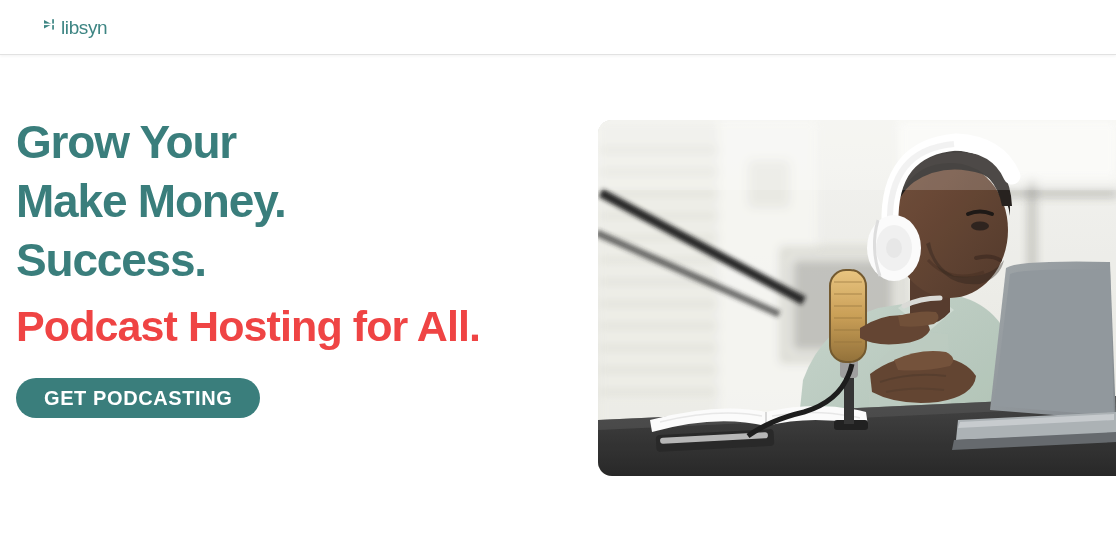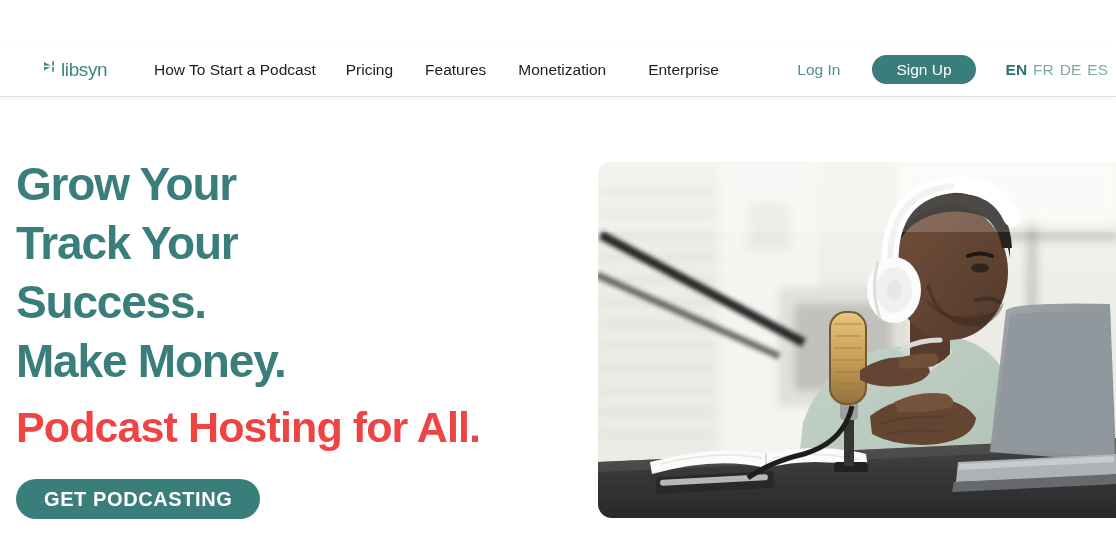--- a/index.html
+++ b/index.html
@@ -6,21 +6,20 @@
   html, body {
     width:1116px; height:552px;
     background:#ffffff;
     font-family:"Liberation Sans", sans-serif;
     overflow:hidden;
   }
   #page {
     position:relative;
     width:1116px; height:432px;
     background:#ffffff;
-    margin-top:42px;
   }
 
   
   .header {
     position:absolute; top:0; left:0;
     width:1116px; height:55px;
     background:#ffffff;
     border-bottom:1px solid #e2e2e2;
     box-shadow:0 1px 3px rgba(0,0,0,0.055);
     display:flex; align-items:center;
@@ -168,53 +167,31 @@
       <span class="logo-mark">
         <svg width="16" height="16" viewBox="0 0 16 16" aria-hidden="true">
           <path d="M1 3 L9 7.2 L1 11.4 Z" fill="#3d8583"></path>
           <rect x="9.2" y="2.2" width="1.7" height="10.4" fill="#3d8583"></rect>
           <rect x="0.5" y="6.6" width="10.8" height="1.5" fill="#ffffff"></rect>
         </svg>
       </span>
       <span class="logo-text">libsyn</span>
     </div>
 
-    <nav class="nav">
-      <span class="nav-item">How To Start a Podcast</span>
-      <span class="nav-gap-1"></span>
-      <span class="nav-item">Pricing</span>
-      <span class="nav-gap-2"></span>
-      <span class="nav-item">Features</span>
-      <span class="nav-gap-3"></span>
-      <span class="nav-item">Monetization</span>
-      <span class="nav-gap-4"></span>
-      <span class="nav-item">Enterprise</span>
-    </nav>
-
-    <div class="auth" style="right:8px;">
-      <span class="login-link">Log In</span>
-      <button class="signup-btn">Sign Up</button>
-      <div class="lang">
-        <span class="lang-active">EN</span>
-        <span class="lang-item">FR</span>
-        <span class="lang-item">DE</span>
-        <span class="lang-item">ES</span>
-      </div>
-    </div>
+
 
   </div>
 
   <div class="hero">
 
     <div class="hero-text">
       <h1 class="headline">
         <span class="headline-line">Grow Your</span>
-        <span class="headline-line">Track Your</span>
+        <span class="headline-line">Make Money.</span>
         <span class="headline-line">Success.</span>
-        <span class="headline-line">Make Money.</span>
       </h1>
       <h2 class="subhead">Podcast Hosting for All.</h2>
       <button class="cta-btn">GET PODCASTING</button>
     </div>
 
     <div class="hero-img">
       <svg viewBox="0 0 518 356" preserveAspectRatio="xMidYMid slice" aria-hidden="true">
         <defs>
           <linearGradient id="bgWall" x1="0" y1="0" x2="0" y2="1">
             <stop offset="0" stop-color="#f3f3ef"></stop>

